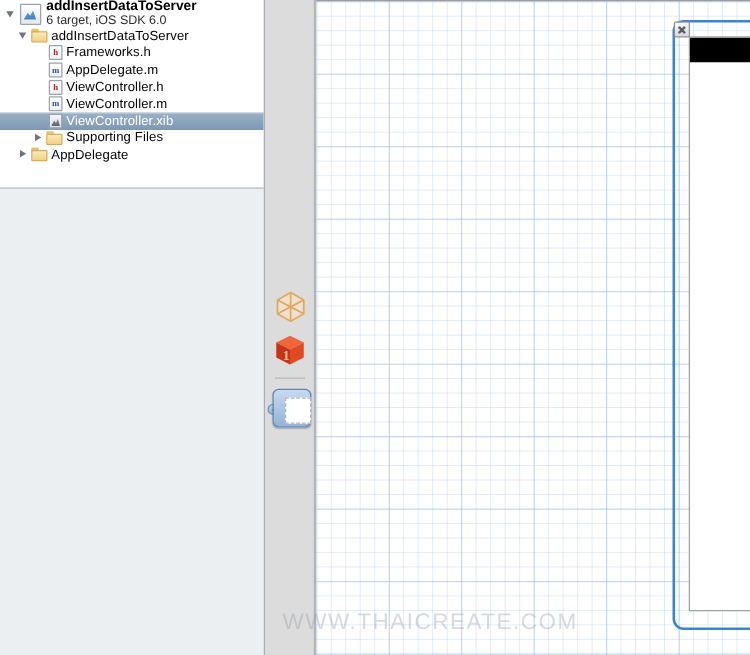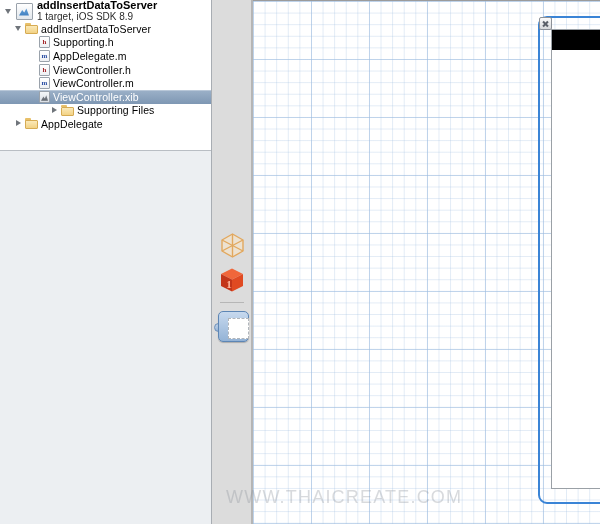--- a/index.html
+++ b/index.html
@@ -382,33 +382,33 @@
 
   <div id="navigator">
 
     <div id="nav-tree">
 
       <div class="proj-row">
         <span class="disclosure open"></span>
         <span class="proj-icon"></span>
         <span class="proj-text">
           <span class="proj-title">addInsertDataToServer</span>
-          <span class="proj-sub">1 target, iOS SDK 8.9</span>
+          <span class="proj-sub">6 target, iOS SDK 6.0</span>
         </span>
       </div>
 
       <div class="tree-row" style="padding-left:14px;">
         <span class="disclosure open"></span>
         <span class="folder-icon"></span>
         <span class="row-label">addInsertDataToServer</span>
       </div>
 
       <div class="tree-row" style="padding-left:39px;">
         <span class="file-icon h">h</span>
-        <span class="row-label">Supporting.h</span>
+        <span class="row-label">Frameworks.h</span>
       </div>
 
       <div class="tree-row" style="padding-left:39px;">
         <span class="file-icon m">m</span>
         <span class="row-label">AppDelegate.m</span>
       </div>
 
       <div class="tree-row" style="padding-left:39px;">
         <span class="file-icon h">h</span>
         <span class="row-label">ViewController.h</span>
@@ -417,21 +417,21 @@
       <div class="tree-row" style="padding-left:39px;">
         <span class="file-icon m">m</span>
         <span class="row-label">ViewController.m</span>
       </div>
 
       <div class="tree-row selected" style="padding-left:39px;">
         <span class="file-icon xib">x</span>
         <span class="row-label">ViewController.xib</span>
       </div>
 
-      <div class="tree-row" style="padding-left:26px;margin-left:24px;">
+      <div class="tree-row" style="padding-left:26px;">
         <span class="disclosure"></span>
         <span class="folder-icon"></span>
         <span class="row-label">Supporting Files</span>
       </div>
 
       <div class="tree-row" style="padding-left:14px;">
         <span class="disclosure"></span>
         <span class="folder-icon"></span>
         <span class="row-label">AppDelegate</span>
       </div>

